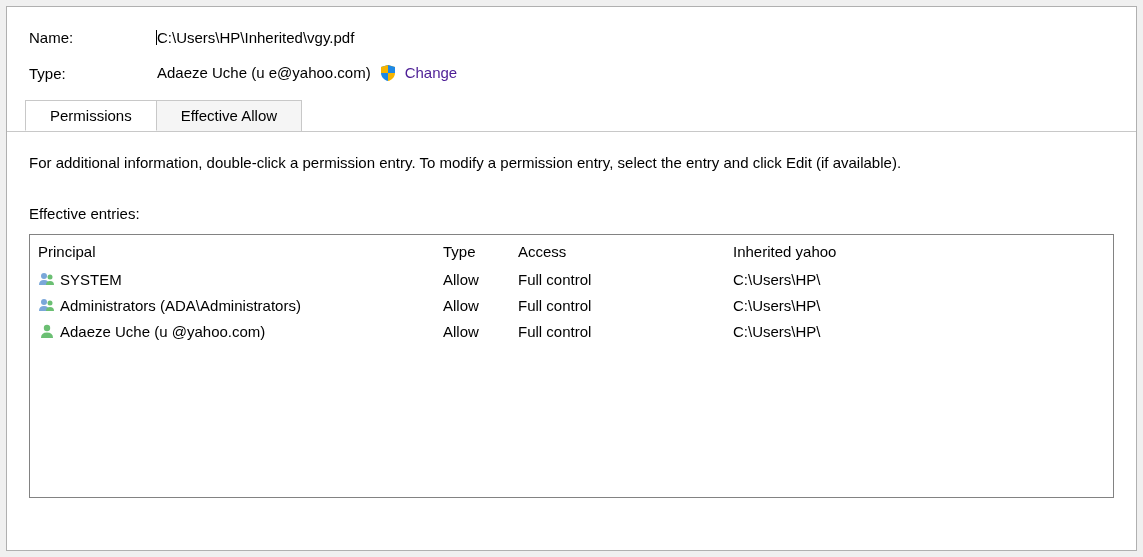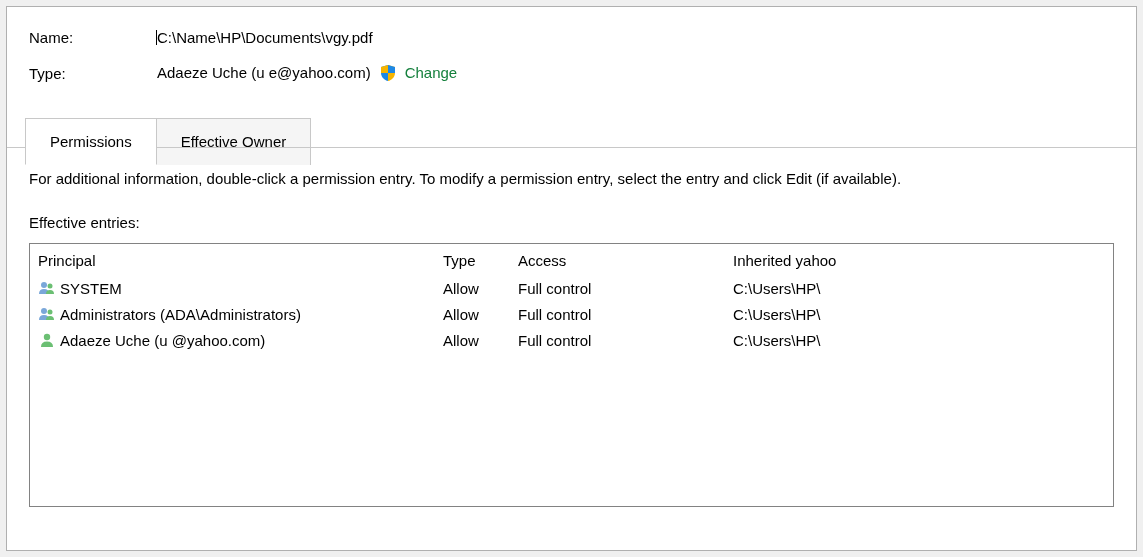--- a/index.html
+++ b/index.html
@@ -57,36 +57,36 @@
     }
     .owner-line {
       display: flex;
       gap: 8px;
     }
     .shield-icon {
       display: inline-flex;
       align-items: center;
     }
     .change-link {
-      color: #15803d;
+      color: #4c1d95;
       cursor: pointer;
     }
     .tabs {
       display: flex;
       margin-top: 10px;
       margin-left: 0;
     }
     .tab {
-      padding: 14px 24px;
+      padding: 6px 24px;
       border: 1px solid #c8c8c8;
       background: #f5f5f5;
       cursor: pointer;
       border-bottom: none;
       position: relative;
-      top: 18px;
+      top: 0;
     }
     .tab + .tab {
       border-left: none;
     }
     .tab.active {
       background: #fff;
       border-bottom: 1px solid #fff;
       z-index: 2;
     }
     .tab-sep {
@@ -95,21 +95,21 @@
       margin-right: -18px;
       position: relative;
       top: 0;
     }
     .content-area {
       padding-top: 22px;
       padding-left: 4px;
       padding-right: 4px;
     }
     .help-text {
-      margin-bottom: 27px;
+      margin-bottom: 34px;
     }
     .entries-label {
       margin-bottom: 12px;
     }
     .entries-table {
       border: 1px solid #828282;
       width: 100%;
       height: 264px;
       overflow: auto;
     }
@@ -147,42 +147,42 @@
     }
   </style>
 </head>
 <body>
 
 <div class="outer-frame">
   <div class="inner-panel">
 
     <div class="info-row">
       <div class="info-label">Name:</div>
-      <div class="info-value name-value">C:\Name\HP\Documents\vgy.pdf</div>
+      <div class="info-value name-value">C:\Users\HP\Inherited\vgy.pdf</div>
     </div>
 
     <div class="info-row">
       <div class="info-label">Type:</div>
       <div class="owner-line">
         <span class="info-value">Adaeze Uche (u                 e@yahoo.com)</span>
         <span class="shield-icon">
           <svg width="18" height="18" viewBox="0 0 18 18">
             <path d="M9 1 L16 3 V9 C16 13 12.5 16.5 9 17 V1 Z" fill="#f7b500"></path>
             <path d="M9 1 L2 3 V9 C2 13 5.5 16.5 9 17 V1 Z" fill="#1e88e5"></path>
             <path d="M9 1 L16 3 V9 H9 V1 Z" fill="#1e88e5"></path>
             <path d="M9 1 L2 3 V9 H9 V1 Z" fill="#f7b500"></path>
           </svg>
         </span>
         <span class="change-link">Change</span>
       </div>
     </div>
 
     <div class="tabs">
       <div class="tab active">Permissions</div>
-      <div class="tab">Effective Owner</div>
+      <div class="tab">Effective Allow</div>
     </div>
     <div class="tab-sep"></div>
 
     <div class="content-area">
       <div class="help-text">For additional information, double-click a permission entry. To modify a permission entry, select the entry and click Edit (if available).</div>
       <div class="entries-label">Effective entries:</div>
 
       <div class="entries-table">
         <div class="entries-header">
           <div class="col-principal">Principal</div>

